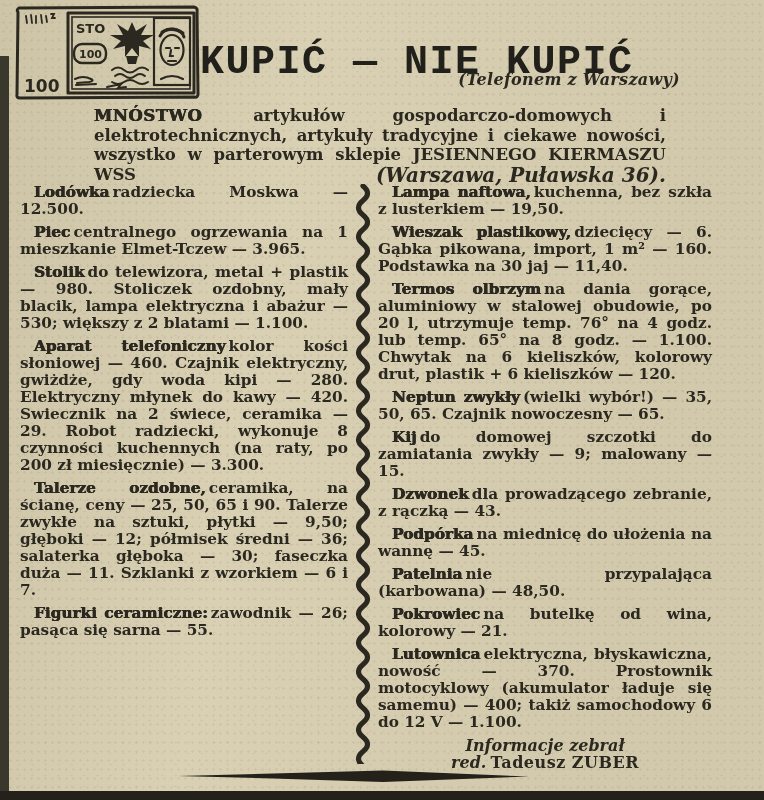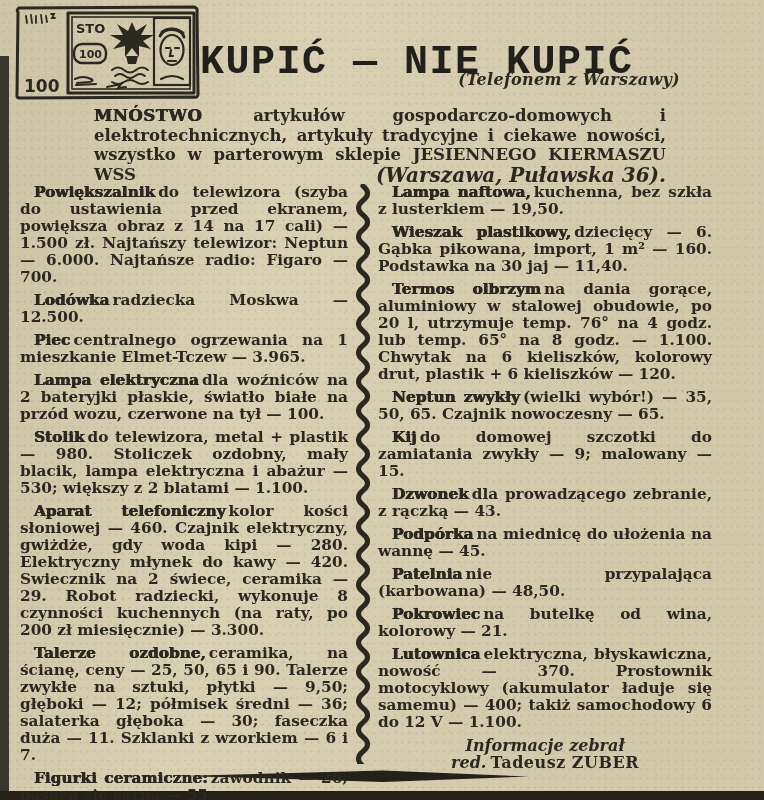--- a/index.html
+++ b/index.html
@@ -112,24 +112,22 @@
 
   <div class="intro">
     <span class="lead">MNÓSTWO</span>
     <span>artykułów gospodarczo-domowych i elektrotechnicznych, artykuły tradycyjne i ciekawe nowości, wszystko w parterowym sklepie JESIENNEGO KIERMASZU WSS</span>
   </div>
   <div class="intro-location">(Warszawa, Puławska 36).</div>
 
   <div class="columns">
 
     <div class="col col-left">
-      <p class="item"><span class="lead">Powiększalnik</span><span>do telewizora (szyba do ustawienia przed ekranem, powiększa obraz z 14 na 17 cali) — 1.500 zł. Najtańszy telewizor: Neptun — 6.000. Najtańsze radio: Figaro — 700.</span></p>
       <p class="item"><span class="lead">Lodówka</span><span>radziecka Moskwa — 12.500.</span></p>
       <p class="item"><span class="lead">Piec</span><span>centralnego ogrzewania na 1 mieszkanie Elmet-Tczew — 3.965.</span></p>
-      <p class="item"><span class="lead">Lampa elektryczna</span><span>dla woźniców na 2 bateryjki płaskie, światło białe na przód wozu, czerwone na tył — 100.</span></p>
       <p class="item"><span class="lead">Stolik</span><span>do telewizora, metal + plastik — 980. Stoliczek ozdobny, mały blacik, lampa elektryczna i abażur — 530; większy z 2 blatami — 1.100.</span></p>
       <p class="item"><span class="lead">Aparat telefoniczny</span><span>kolor kości słoniowej — 460. Czajnik elektryczny, gwiżdże, gdy woda kipi — 280. Elektryczny młynek do kawy — 420. Swiecznik na 2 świece, ceramika — 29. Robot radziecki, wykonuje 8 czynności kuchennych (na raty, po 200 zł miesięcznie) — 3.300.</span></p>
       <p class="item"><span class="lead">Talerze ozdobne,</span><span>ceramika, na ścianę, ceny — 25, 50, 65 i 90. Talerze zwykłe na sztuki, płytki — 9,50; głęboki — 12; półmisek średni — 36; salaterka głęboka — 30; faseczka duża — 11. Szklanki z wzorkiem — 6 i 7.</span></p>
       <p class="item"><span class="lead">Figurki ceramiczne:</span><span>zawodnik — 26; pasąca się sarna — 55.</span></p>
 
     </div>
 
     <div class="divider">
       <svg width="18" height="580" viewBox="0 0 18 580">
         <path class="ink" stroke-width="5.2" stroke-linecap="round" d="M9 2 q9 7.25 0 14.5 q-9 7.25 0 14.5 q9 7.25 0 14.5 q-9 7.25 0 14.5 q9 7.25 0 14.5 q-9 7.25 0 14.5 q9 7.25 0 14.5 q-9 7.25 0 14.5 q9 7.25 0 14.5 q-9 7.25 0 14.5 q9 7.25 0 14.5 q-9 7.25 0 14.5 q9 7.25 0 14.5 q-9 7.25 0 14.5 q9 7.25 0 14.5 q-9 7.25 0 14.5 q9 7.25 0 14.5 q-9 7.25 0 14.5 q9 7.25 0 14.5 q-9 7.25 0 14.5 q9 7.25 0 14.5 q-9 7.25 0 14.5 q9 7.25 0 14.5 q-9 7.25 0 14.5 q9 7.25 0 14.5 q-9 7.25 0 14.5 q9 7.25 0 14.5 q-9 7.25 0 14.5 q9 7.25 0 14.5 q-9 7.25 0 14.5 q9 7.25 0 14.5 q-9 7.25 0 14.5 q9 7.25 0 14.5 q-9 7.25 0 14.5 q9 7.25 0 14.5 q-9 7.25 0 14.5 q9 7.25 0 14.5 q-9 7.25 0 14.5 q9 7.25 0 14.5 q-9 7.25 0 14.5"></path>

